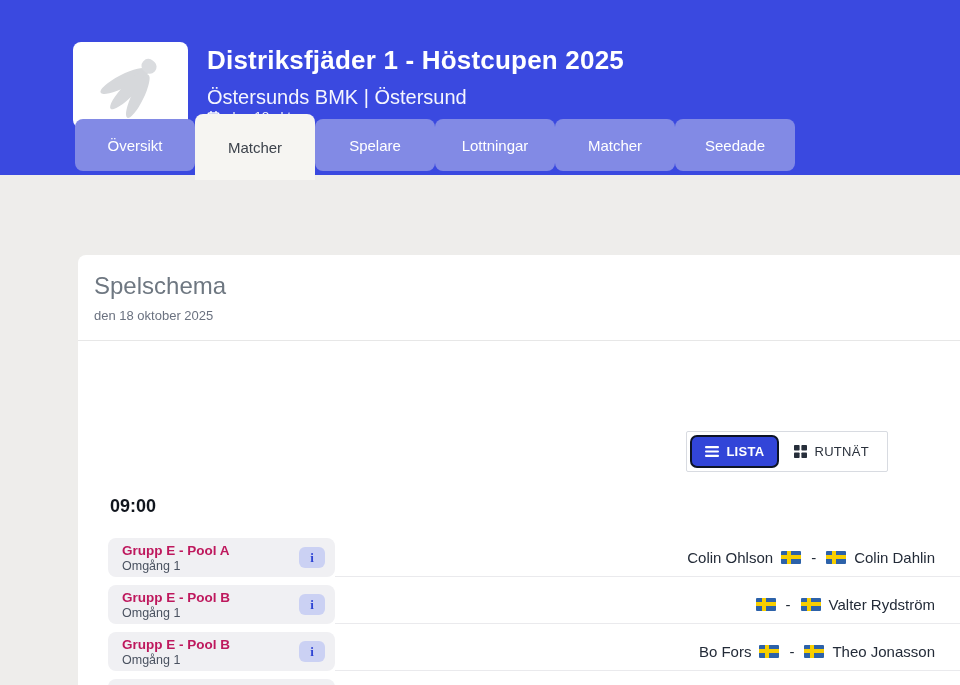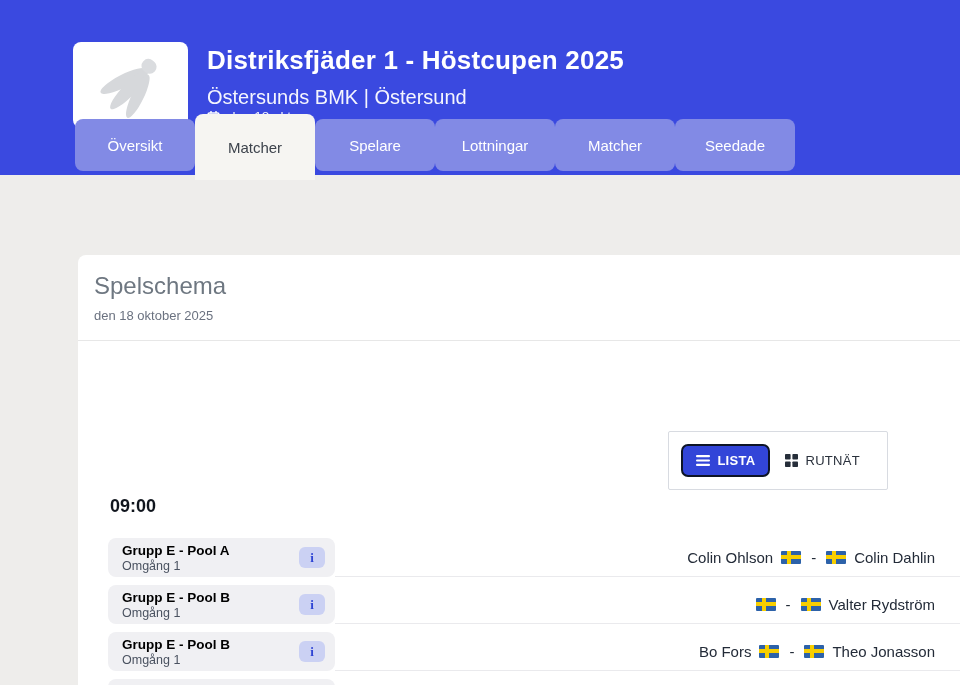--- a/index.html
+++ b/index.html
@@ -23,33 +23,33 @@
 
   
   .card{position:absolute;left:78px;top:255px;right:0;bottom:0;background:#fff;border-radius:8px 0 0 0;}
   .card-head{padding:17px 0 0 16px;}
   .page-title{font-size:24px;line-height:28px;color:#6E7781;}
   .page-sub{font-size:13px;color:#6B7280;margin-top:8px;}
   .divider{border:none;border-top:1px solid #E7E7E7;margin:17px 0 0 0;}
 
   
   .toolbar{position:absolute;top:176px;right:72px;display:inline-flex;align-items:center;
-           background:#fff;border:1px solid #D8DBE1;border-radius:2px;padding:12px;}
+           background:#fff;border:1px solid #D8DBE1;border-radius:2px;padding:3px;}
   .btn{display:flex;align-items:center;gap:7px;font-size:13px;border-radius:7px;padding:7px 13px;cursor:pointer;
        letter-spacing:.3px;}
   .btn-list{background:#3245D8;color:#fff;font-weight:bold;border:2px solid #0D1426;}
   .btn-grid{background:transparent;color:#2A313C;font-weight:400;border:2px solid transparent;}
 
   
   .time{position:absolute;left:32px;top:241px;font-size:18px;font-weight:600;color:#10151D;}
   .rows{position:absolute;left:30px;top:283px;right:0;}
   .match-row{display:flex;height:39px;margin-bottom:8px;}
   .match-label{box-sizing:border-box;width:227px;background:#F0F0F3;border-radius:8px;display:flex;
                align-items:center;justify-content:space-between;padding:0 10px 0 14px;}
-  .match-label .group{font-size:13.5px;font-weight:bold;color:#000000;line-height:17px;}
+  .match-label .group{font-size:13.5px;font-weight:bold;color:#be185d;line-height:17px;}
   .match-label .round{font-size:12.5px;color:#4A5260;line-height:15px;}
   .info-button{width:26px;height:21px;background:#CBD1F3;border-radius:6px;display:flex;align-items:center;
                justify-content:center;color:#2E44D4;font:bold 13px "Liberation Serif","DejaVu Serif",serif;cursor:pointer;}
   .match-right{flex:1;align-self:stretch;border-bottom:1px solid #EAEAED;display:flex;align-items:center;
                justify-content:flex-end;padding-right:25px;gap:8px;font-size:15px;color:#232B38;white-space:nowrap;}
   .flag{display:inline-block;width:20px;height:13px;border-radius:1px;
         background:
           linear-gradient(to right, transparent 6px, #F7CE00 6px, #F7CE00 10px, transparent 10px),
           linear-gradient(to bottom, transparent 4.5px, #F7CE00 4.5px, #F7CE00 8.5px, transparent 8.5px),
           #2D62A9;}

